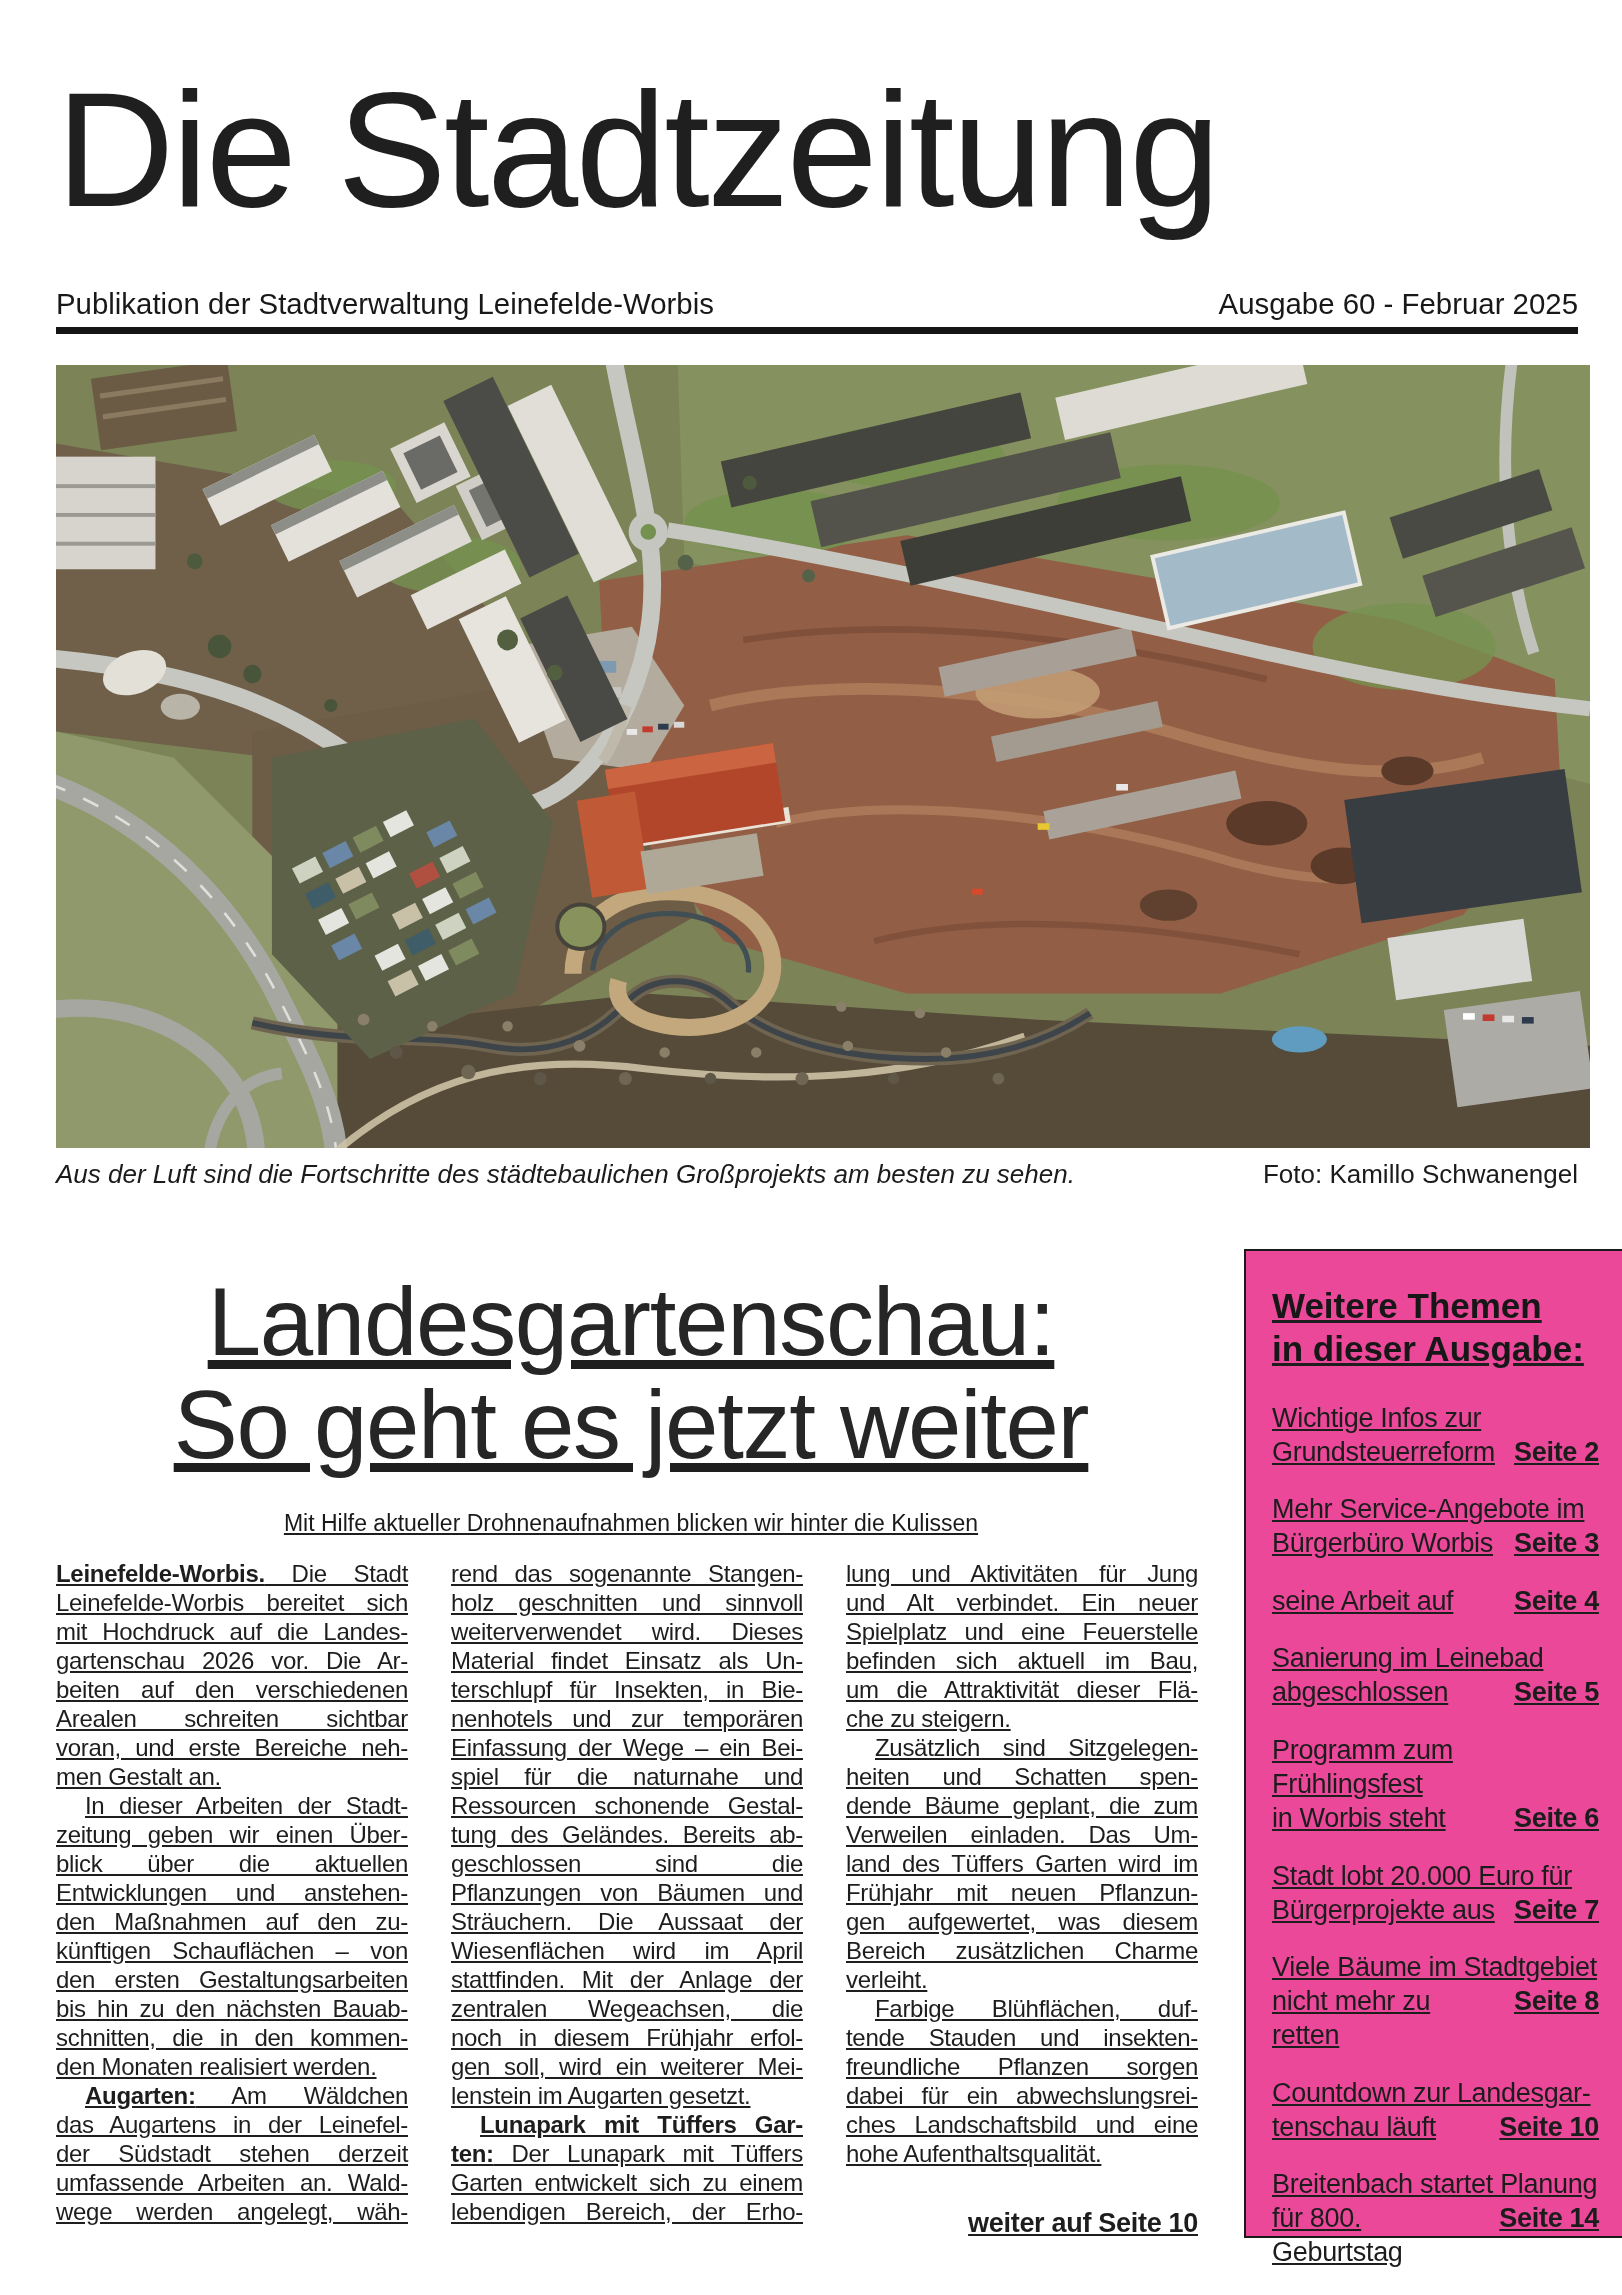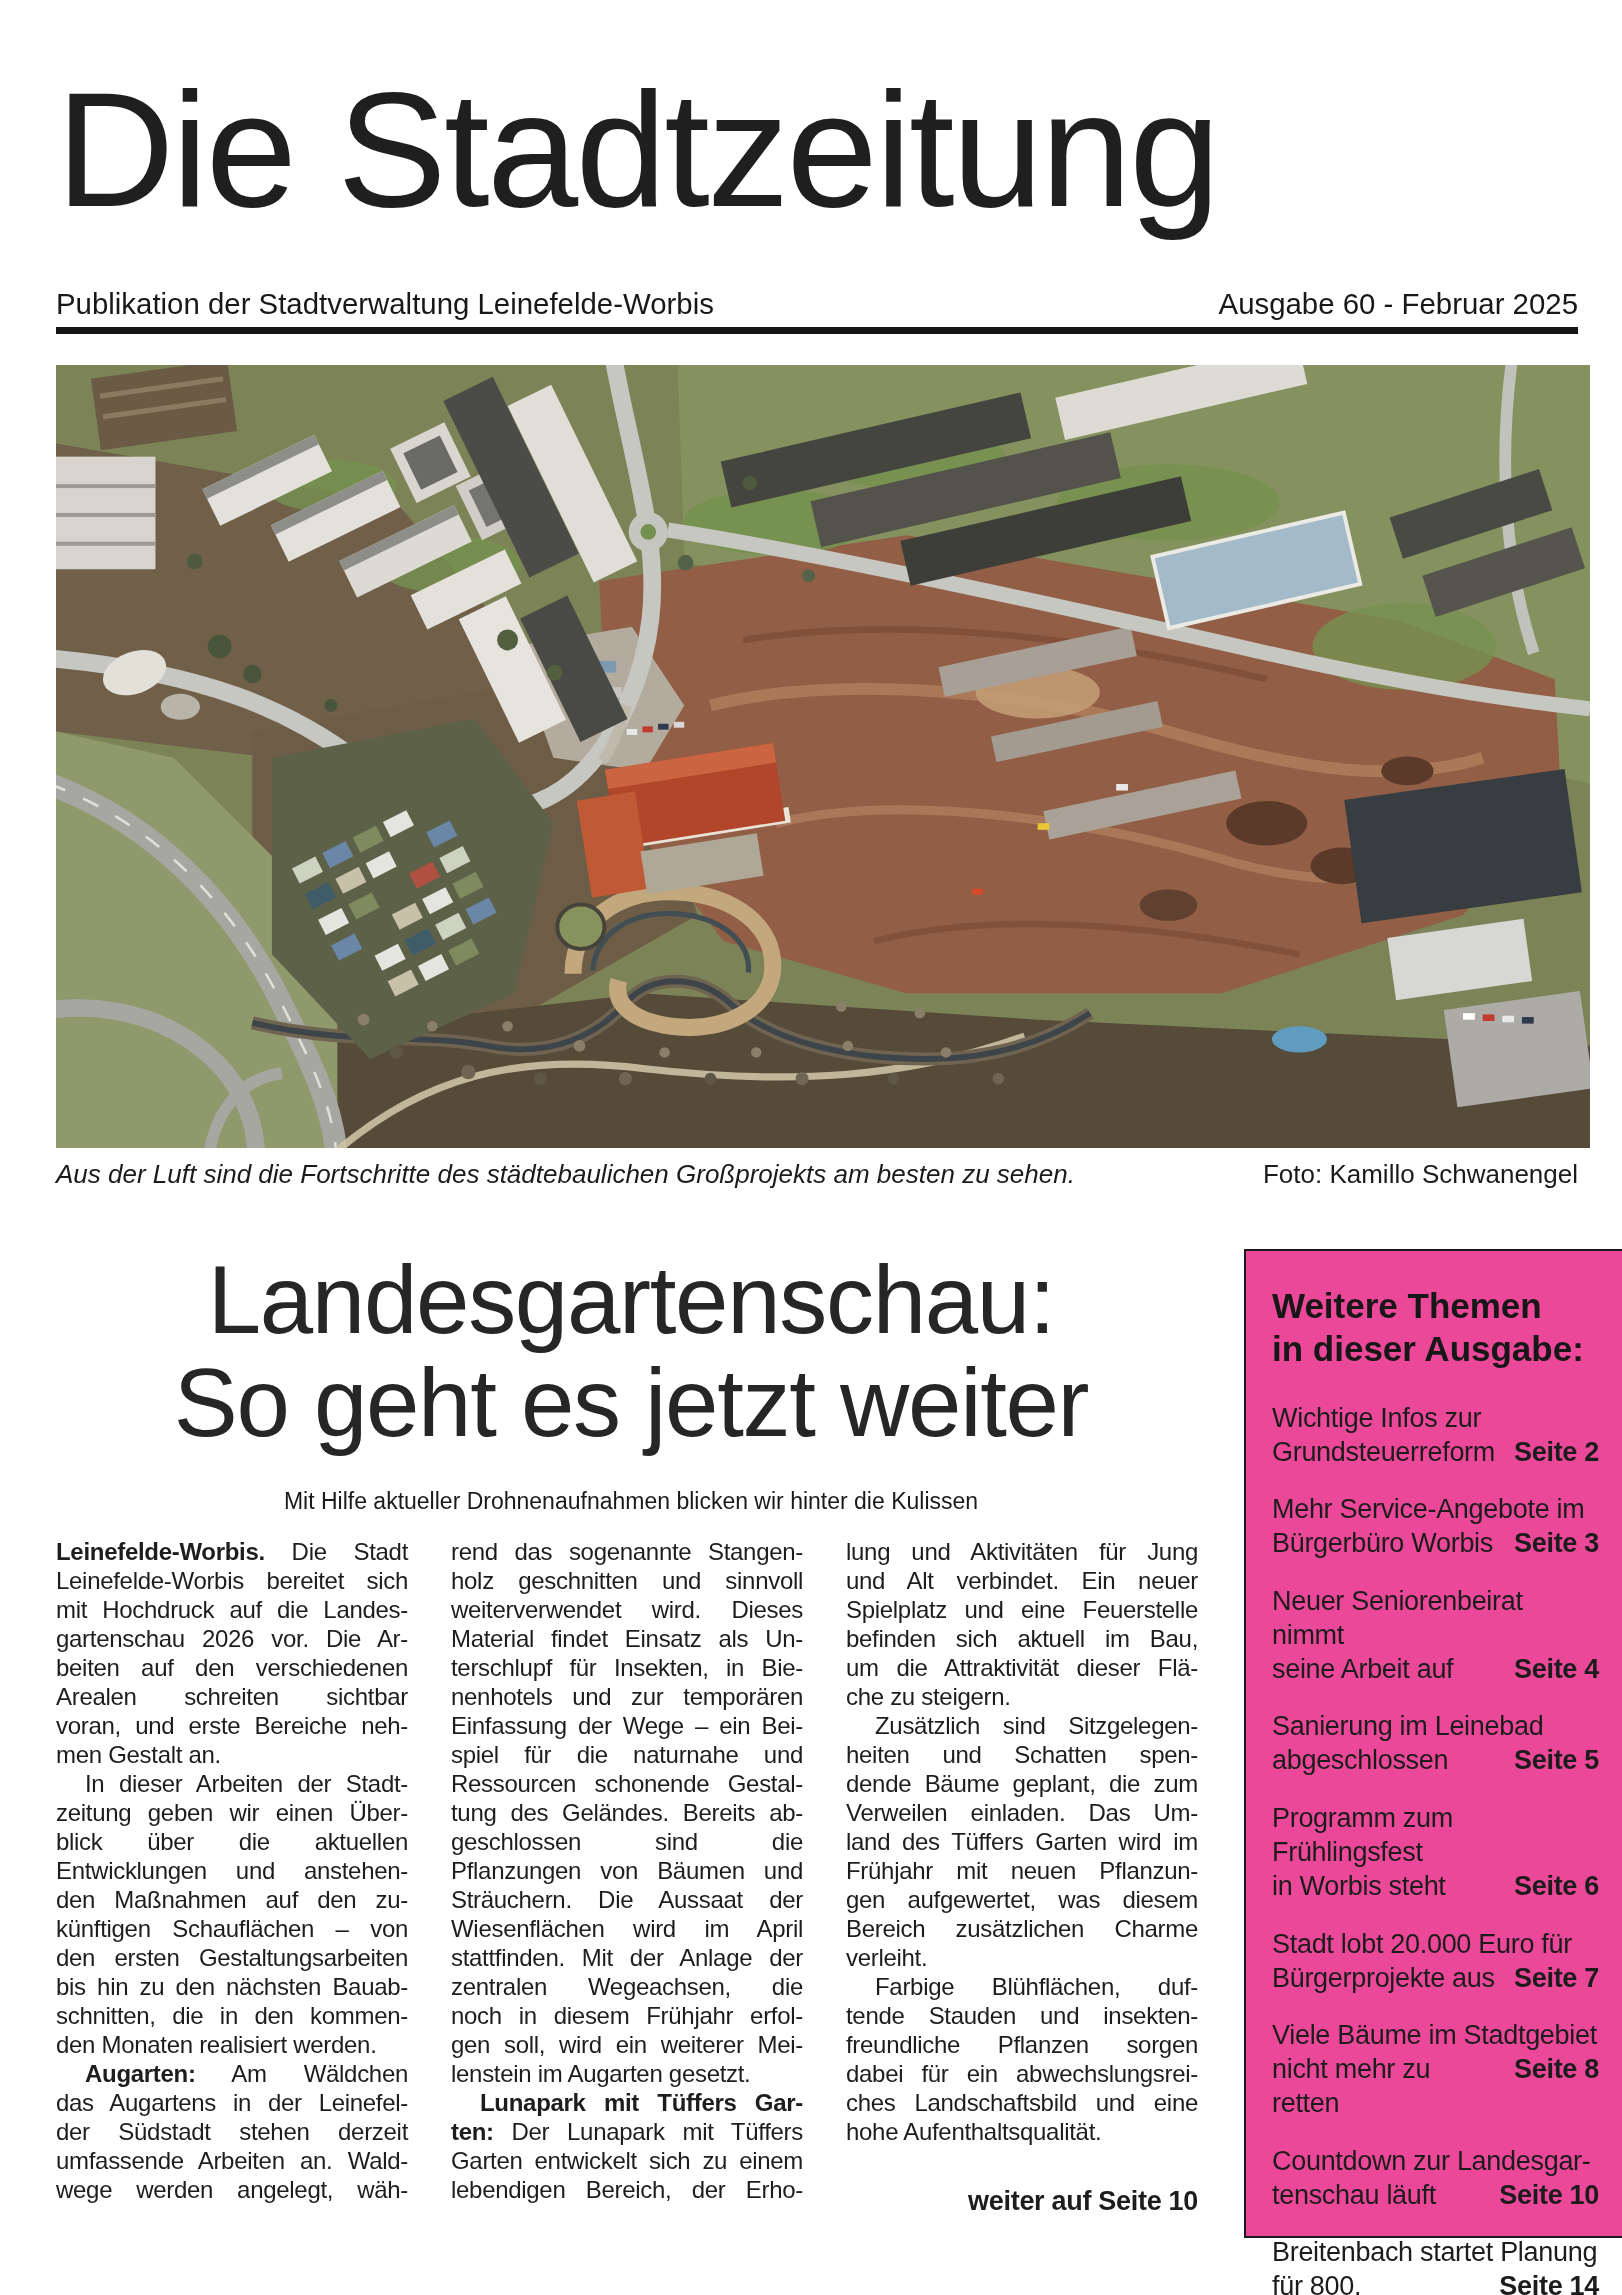--- a/index.html
+++ b/index.html
@@ -15,21 +15,21 @@
   .subrow{display:flex;justify-content:space-between;align-items:flex-end;font-size:29.4px;line-height:34px;margin-top:29px;color:#181818;}
   .rule{height:7.2px;background:#141414;margin-top:5.9px;}
 
   
   .photo{margin-top:31px;width:1534px;height:783px;position:relative;overflow:hidden;background:#77815a;}
   .photo svg{display:block;width:100%;height:100%;}
   .caption-row{display:flex;justify-content:space-between;align-items:baseline;margin-top:10.5px;font-size:26px;line-height:31px;color:#1b1b1b;}
   .caption{font-style:italic;}
 
   
-  .main-row{display:flex;margin-top:37px;align-items:center;}
+  .main-row{display:flex;margin-top:37px;align-items:flex-end;text-decoration:underline;}
   .left-col{width:1150px;flex:none;}
   .headline{margin:0;font-weight:400;color:#262626;text-align:center;font-size:96px;line-height:103px;letter-spacing:-1.3px;}
   .subheadline{text-align:center;margin-top:27.5px;font-size:23px;line-height:39px;color:#1a1a1a;}
   .cols{display:flex;gap:43px;margin-top:16px;width:1110px;}
   .col{width:352px;flex:none;font-size:24px;line-height:29px;letter-spacing:-0.3px;color:#1d1d1d;}
   .l{text-align:justify;text-align-last:justify;}
   .l.pend{text-align-last:left;}
   .l.ind{text-indent:29px;}
   .l b{font-weight:700;}
   .continuation{margin-top:41px;text-align:right;font-weight:700;font-size:27px;letter-spacing:-0.3px;}
@@ -346,21 +346,20 @@
               </div>
           </div>
           <div class="toc-item">
             <div class="toc-l1">Mehr Service-Angebote im</div>
             <div class="toc-l2">
                 <span class="toc-txt">Bürgerbüro Worbis</span>
                 <span class="toc-page">Seite 3</span>
               </div>
           </div>
           <div class="toc-item">
-            <div class="toc-l1">Neuer Seniorenbeirat nimmt</div>
             <div class="toc-l2">
                 <span class="toc-txt">seine Arbeit auf</span>
                 <span class="toc-page">Seite 4</span>
               </div>
           </div>
           <div class="toc-item">
             <div class="toc-l1">Sanierung im Leinebad</div>
             <div class="toc-l2">
                 <span class="toc-txt">abgeschlossen</span>
                 <span class="toc-page">Seite 5</span>

